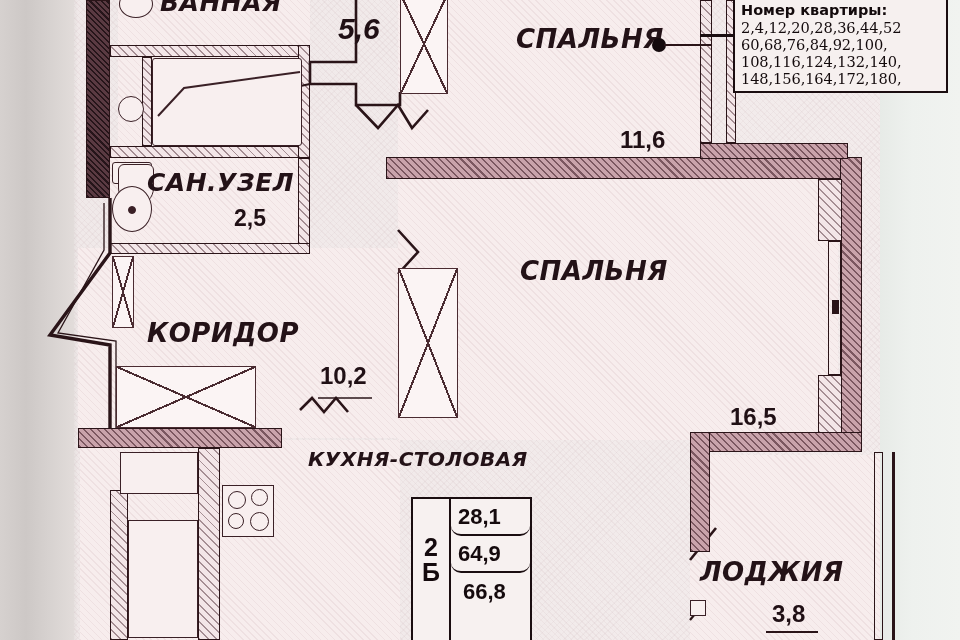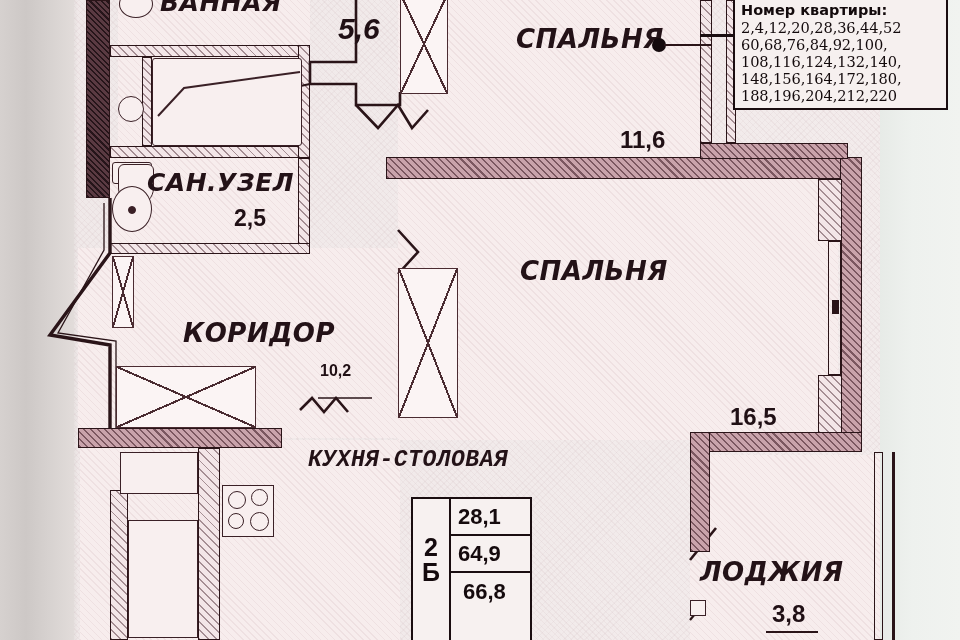--- a/index.html
+++ b/index.html
@@ -98,21 +98,21 @@
   #sumtab .cls{
     width:38px;border-right:2.2px solid #1a0d10;box-sizing:border-box;
     display:flex;flex-direction:column;align-items:center;justify-content:center;
     font-family:"Liberation Sans",sans-serif;font-weight:700;font-size:25px;
     color:#150a0d;line-height:1.0;padding-bottom:24px;
   }
   #sumtab .vals{flex:1;display:flex;flex-direction:column;}
   #sumtab .vals div{
     height:37px;border-bottom:2.2px solid #1a0d10;box-sizing:border-box;
     display:flex;align-items:center;padding-left:7px;
-    font-family:"Liberation Sans",sans-serif;font-weight:700;font-size:22px;color:#150a0d;
+    font-family:"Liberation Sans",sans-serif;font-weight:700;font-size:22px;color:#150a0d;border-radius:10px;
   }
   #sumtab .vals div:last-child{border-bottom:none;padding-left:12px;}
 </style>
 </head>
 <body>
 
 <div id="plan">
 
   <div id="paper"></div>
   <div id="leftstrip"></div>
@@ -207,45 +207,44 @@
   <div class="wall light" style="left:110px;top:490px;width:18px;height:150px;"></div>
   <div class="fix" style="left:120px;top:452px;width:78px;height:42px;"></div>
   <div class="fix" style="left:128px;top:520px;width:70px;height:118px;"></div>
 
   <div class="rlabel" style="left:160px;top:-12px;font-size:25px;">ВАННАЯ</div>
   <div class="rarea" style="left:338px;top:12px;font-size:30px;font-style:italic;">5,6</div>
 
   <div class="rlabel" style="left:147px;top:168px;font-size:25px;">САН.УЗЕЛ</div>
   <div class="rarea" style="left:234px;top:205px;font-size:23px;">2,5</div>
 
-  <div class="rlabel" style="left:147px;top:318px;font-size:26px;margin-left:36px;">КОРИДОР</div>
-  <div class="rarea" style="left:320px;top:362px;font-size:16px;">10,2</div>
-
-  <div class="rlabel" style="left:308px;top:447px;font-size:23px;font-family:Liberation Mono, monospace;">КУХНЯ-СТОЛОВАЯ</div>
+  <div class="rlabel" style="left:147px;top:318px;font-size:26px;">КОРИДОР</div>
+  <div class="rarea" style="left:320px;top:362px;font-size:24px;">10,2</div>
+
+  <div class="rlabel" style="left:308px;top:447px;font-size:20px;">КУХНЯ-СТОЛОВАЯ</div>
 
   <div class="rlabel" style="left:516px;top:24px;font-size:26px;">СПАЛЬНЯ</div>
   <div class="dot" style="left:652px;top:38px;"></div>
   <div class="ln" style="left:664px;top:44px;width:48px;height:2.4px;"></div>
   <div class="rarea" style="left:620px;top:126px;font-size:24px;">11,6</div>
 
   <div class="rlabel" style="left:520px;top:256px;font-size:26px;">СПАЛЬНЯ</div>
   <div class="rarea" style="left:730px;top:377px;font-size:24px;margin-top:26px;">16,5</div>
 
   <div class="rlabel" style="left:700px;top:557px;font-size:26px;">ЛОДЖИЯ</div>
   <div class="rarea" style="left:772px;top:600px;font-size:24px;">3,8</div>
 
   <div id="numtick"></div>
   <div id="numbox">
     <div class="ttl">Номер квартиры:</div>
     <div class="nums">
       <div>2,4,12,20,28,36,44,52</div>
       <div>60,68,76,84,92,100,</div>
       <div>108,116,124,132,140,</div>
       <div>148,156,164,172,180,</div>
-      <div>188,196,204,212,220</div>
     </div>
   </div>
 
   <div id="sumtab">
     <div class="cls">
       <span>2</span>
       <span>Б</span>
     </div>
     <div class="vals">
       <div>28,1</div>

